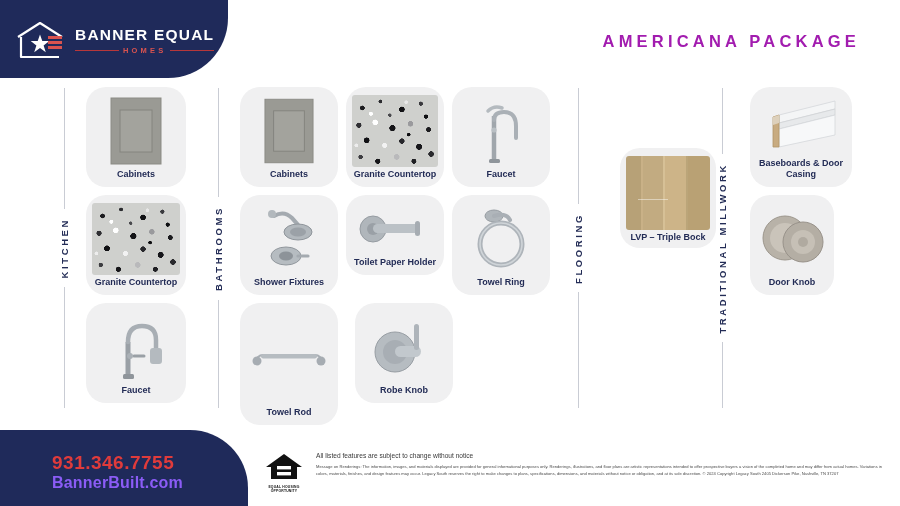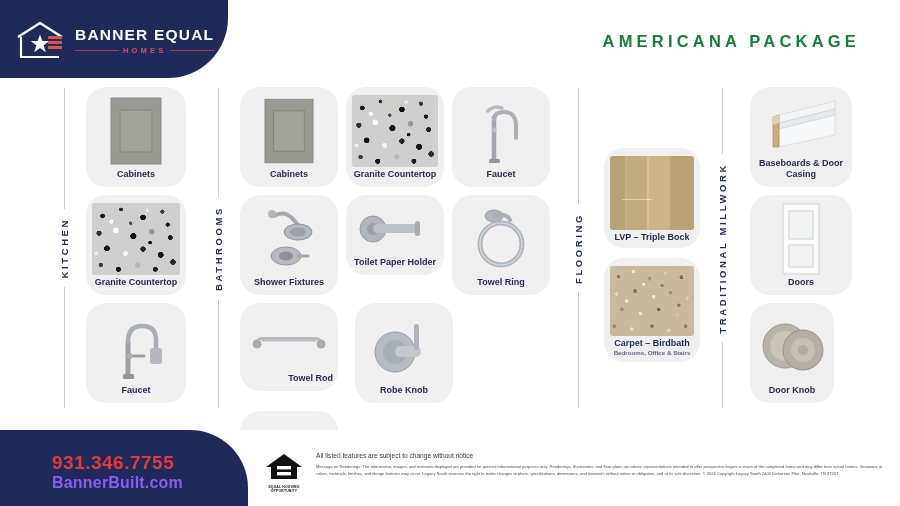--- a/index.html
+++ b/index.html
@@ -31,21 +31,21 @@
     color: #ffffff; font-size: 15.5px; font-weight: bold;
     letter-spacing: 1.2px; line-height: 1.05;
   }
   .logo-sub-row { display: flex; align-items: center; gap: 4px; margin-top: 3px; }
   .logo-sub-line { height: 1px; background: #b8373a; flex: 1; min-width: 16px; }
   .logo-sub {
     color: #d9534f; font-size: 7.5px; font-weight: bold; letter-spacing: 3.2px;
   }
   .package-title {
     position: absolute; right: 40px; top: 32px;
-    color: #15803d; font-size: 16.5px; font-weight: bold; letter-spacing: 4.2px;
+    color: #a21caf; font-size: 16.5px; font-weight: bold; letter-spacing: 4.2px;
   }
 
   
   .board { position: absolute; left: 0; top: 80px; width: 900px; height: 350px; }
 
   .section { position: absolute; top: 0; height: 350px; }
 
   .sect-label-col {
     position: absolute; top: 8px; width: 24px; height: 320px;
     display: flex; flex-direction: column; align-items: center;
@@ -322,21 +322,21 @@
           <svg width="58" height="66" viewBox="0 0 58 66">
             <ellipse cx="22" cy="10" rx="9" ry="6" fill="#b0b6bb" stroke="#969ca2" stroke-width="1"></ellipse>
             <path d="M22 10 q12-4 16 4" stroke="#a9afb5" stroke-width="4" fill="none" stroke-linecap="round"></path>
             <circle cx="29" cy="38" r="21" fill="none" stroke="#aeb4ba" stroke-width="5"></circle>
             <circle cx="29" cy="38" r="21" fill="none" stroke="#cfd4d8" stroke-width="1.6"></circle>
           </svg>
         </div>
         <div class="caption">Towel Ring</div>
       </div>
 
-      <div class="card" style="width:98px;height:88px;align-items:flex-end;">
+      <div class="card" style="width:98px;height:122px;">
         <div class="thumb">
           <svg width="84" height="26" viewBox="0 0 84 26">
             <path d="M8 18 q2-8 8-8 l52 0 q6 0 8 8" stroke="#aab0b6" stroke-width="2" fill="none"></path>
             <rect x="14" y="9" width="56" height="4.5" rx="2.2" fill="#b6bcc1"></rect>
             <circle cx="10" cy="16" r="4.5" fill="#a6acb2"></circle>
             <circle cx="74" cy="16" r="4.5" fill="#a6acb2"></circle>
           </svg>
         </div>
         <div class="caption">Towel Rod</div>
       </div>
@@ -373,34 +373,27 @@
   </div>
 
   <div class="section" style="left:560px;width:148px;">
     <div class="sect-label-col" style="left:6px;">
       <div class="sect-rule"></div>
       <div class="sect-label">FLOORING</div>
       <div class="sect-rule"></div>
     </div>
     <div class="cards" style="left:44px;top:68px;width:96px;gap:10px;flex-direction:column;">
 
-      <div class="card" style="width:96px;height:100px;">
+      <div class="card" style="width:96px;height:100px;margin-left:16px;">
         <div class="thumb">
           <div class="swatch lvp" style="width:84px;height:74px;"></div>
         </div>
         <div class="caption">LVP – Triple Bock</div>
       </div>
 
-      <div class="card" style="width:96px;height:104px;">
-        <div class="thumb">
-          <div class="swatch carpet" style="width:84px;height:70px;"></div>
-        </div>
-        <div class="caption">Carpet – Birdbath</div>
-        <div class="subcaption">Bedrooms, Office &amp; Stairs</div>
-      </div>
 
     </div>
   </div>
 
   <div class="section" style="left:706px;width:176px;">
     <div class="sect-label-col" style="left:4px;">
       <div class="sect-rule"></div>
       <div class="sect-label">TRADITIONAL MILLWORK</div>
       <div class="sect-rule"></div>
     </div>
@@ -412,30 +405,20 @@
             <path d="M18 18 L74 4 L74 12 L18 26 Z" fill="#f4f5f6" stroke="#d4d7da" stroke-width=".8"></path>
             <path d="M18 26 L74 12 L74 18 L18 32 Z" fill="#e7e9eb" stroke="#d0d3d6" stroke-width=".8"></path>
             <path d="M18 32 L74 18 L74 38 L18 50 Z" fill="#f7f8f9" stroke="#d4d7da" stroke-width=".8"></path>
             <path d="M12 20 L18 18 L18 50 L12 50 Z" fill="#c8ab80" stroke="#b09468" stroke-width=".8"></path>
             <path d="M12 20 L18 18 L18 26 L12 28 Z" fill="#ddd0bb"></path>
           </svg>
         </div>
         <div class="caption">Baseboards &amp; Door Casing</div>
       </div>
 
-      <div class="card" style="width:102px;height:100px;">
-        <div class="thumb">
-          <svg width="42" height="72" viewBox="0 0 42 72">
-            <rect x="3" y="1" width="36" height="70" fill="#fbfbfc" stroke="#d5d8db" stroke-width="1.2"></rect>
-            <rect x="9" y="8" width="24" height="28" fill="#f2f3f4" stroke="#ccd0d3" stroke-width="1"></rect>
-            <rect x="9" y="42" width="24" height="22" fill="#f2f3f4" stroke="#ccd0d3" stroke-width="1"></rect>
-          </svg>
-        </div>
-        <div class="caption">Doors</div>
-      </div>
 
       <div class="card" style="width:84px;height:100px;">
         <div class="thumb">
           <svg width="70" height="62" viewBox="0 0 70 62">
             <circle cx="28" cy="30" r="22" fill="#b8b2a8" stroke="#9c968c" stroke-width="1"></circle>
             <circle cx="28" cy="30" r="15" fill="#cac4ba"></circle>
             <circle cx="46" cy="34" r="20" fill="#b4aea4" stroke="#98928a" stroke-width="1"></circle>
             <circle cx="46" cy="34" r="12" fill="#c6c0b6"></circle>
             <circle cx="46" cy="34" r="5" fill="#b0aaa0"></circle>
           </svg>

